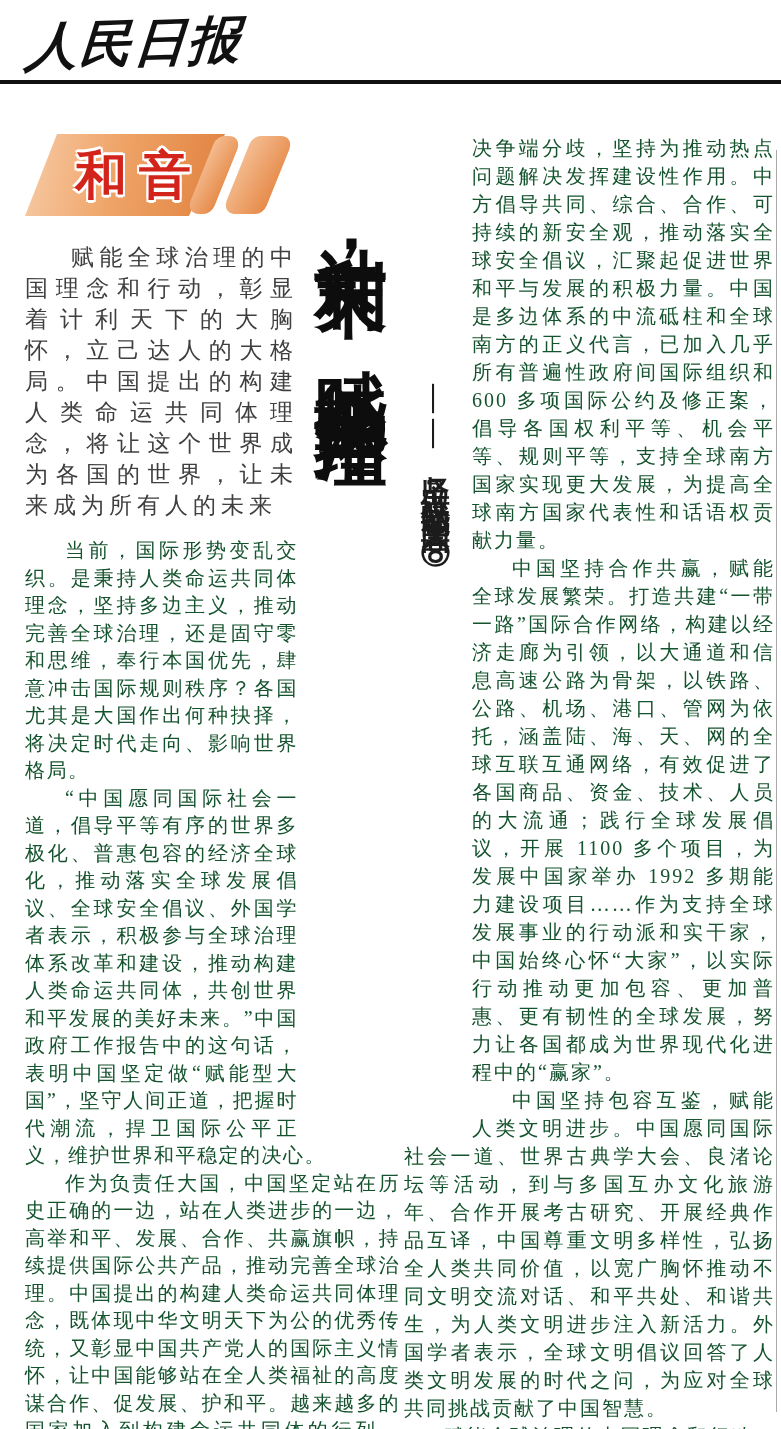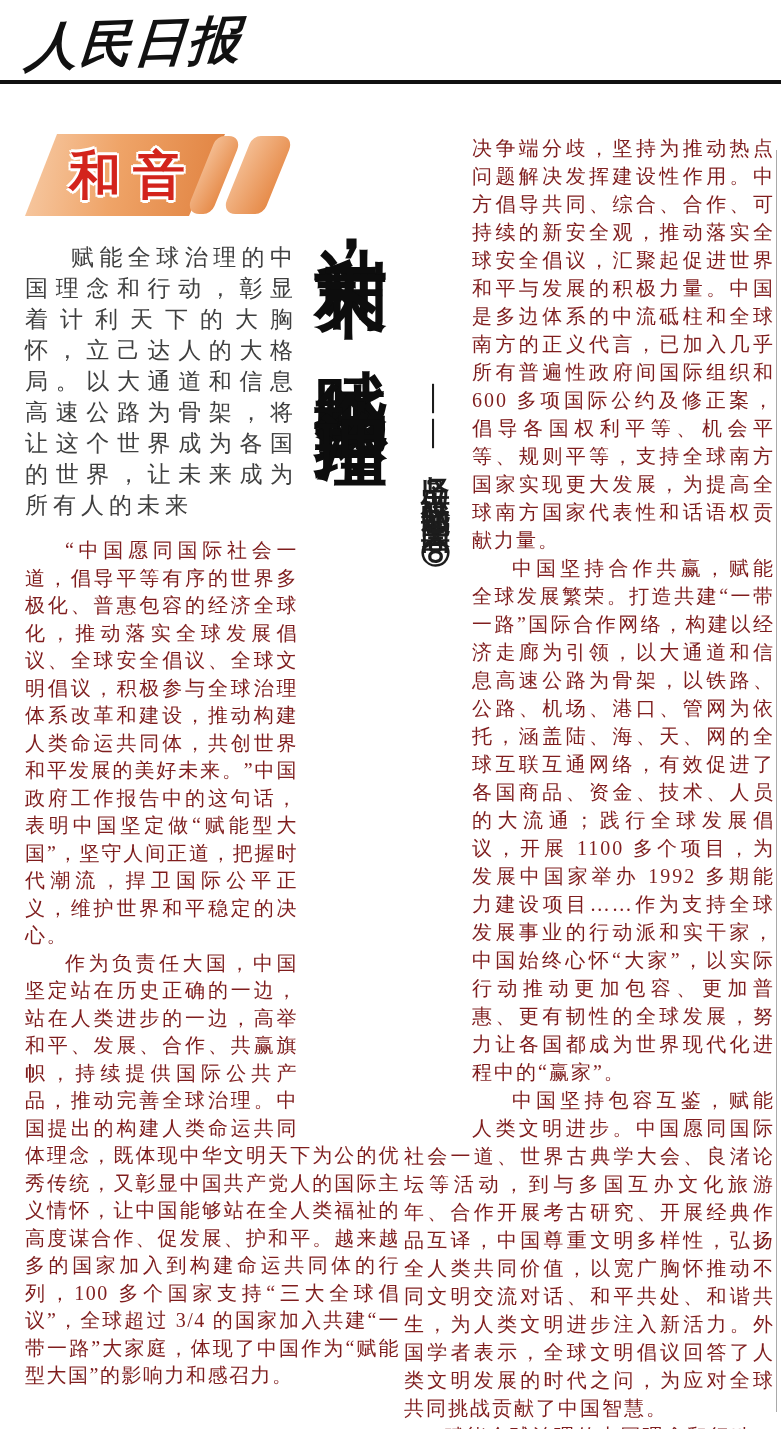--- a/index.html
+++ b/index.html
@@ -31,21 +31,21 @@
     clip-path:polygon(16% 0%, 100% 0%, 82% 100%, 0% 100%);
   }
   .badge-stripe {
     position:absolute; top:2px; height:78px; width:26px;
     background:linear-gradient(100deg,#f4bd92 0%,#e68a48 100%);
     transform:skewX(-22deg); border-radius:8px 14px 8px 14px;
   }
   .badge-stripe.s1 { left:176px; }
   .badge-stripe.s2 { left:212px; width:42px; }
   .badge-label {
-    position:absolute; left:44px; top:7px;
+    position:absolute; left:50px; top:7px;
     font-family:"Liberation Sans", sans-serif; font-weight:900;
     font-size:52px; letter-spacing:12px; color:#d3241c; line-height:68px;
     text-shadow:-2px -2px 0 #fff, 2px -2px 0 #fff, -2px 2px 0 #fff, 2px 2px 0 #fff, 0 3px 0 #fff, 0 -3px 0 #fff;
   }
 
   
   .headline-strip {
     float:right; width:96px; height:992px; margin-left:6px; position:relative;
   }
   .headline-vertical {
@@ -65,21 +65,21 @@
   }
 
   
   .intro {
     font-family:"Liberation Sans", sans-serif;
     font-size:23px; line-height:31px; letter-spacing:5px;
     color:#3f3f3f; text-align:justify; text-indent:2em; margin-bottom:16px;
   }
   .body-par {
     font-size:20px; line-height:27.5px; letter-spacing:1.5px;
-    color:#7f1d1d; text-align:justify; text-indent:2em;
+    color:#14532d; text-align:justify; text-indent:2em;
   }
   .body-par.no-indent { text-indent:0; }
   .col-right .body-par { font-size:20px; line-height:28px; letter-spacing:2px; }
 
   
   .edge-rule { position:absolute; left:776px; top:150px; width:1px; height:1262px; background:#a9a9a9; }
 </style>
 </head>
 <body>
 
@@ -96,23 +96,24 @@
       <h1 class="headline-vertical">计利天下，赋能全球治理</h1>
     </aside>
 
     <div class="heyin-badge">
       <div class="badge-main"></div>
       <div class="badge-stripe s1"></div>
       <div class="badge-stripe s2"></div>
       <div class="badge-label">和音</div>
     </div>
 
-    <p class="intro">赋能全球治理的中国理念和行动，彰显着计利天下的大胸怀，立己达人的大格局。以大通道和信息高速公路为骨架，将让这个世界成为各国的世界，让未来成为所有人的未来</p>
+    <p class="intro">赋能全球治理的中国理念和行动，彰显着计利天下的大胸怀，立己达人的大格局。中国提出的构建人类命运共同体理念，将让这个世界成为各国的世界，让未来成为所有人的未来</p>
 
-    <p class="body-par">“中国愿同国际社会一道，倡导平等有序的世界多极化、普惠包容的经济全球化，推动落实全球发展倡议、全球安全倡议、全球文明倡议，积极参与全球治理体系改革和建设，推动构建人类命运共同体，共创世界和平发展的美好未来。”中国政府工作报告中的这句话，表明中国坚定做“赋能型大国”，坚守人间正道，把握时代潮流，捍卫国际公平正义，维护世界和平稳定的决心。</p>
+    <p class="body-par">当前，国际形势变乱交织。是秉持人类命运共同体理念，坚持多边主义，推动完善全球治理，还是固守零和思维，奉行本国优先，肆意冲击国际规则秩序？各国尤其是大国作出何种抉择，将决定时代走向、影响世界格局。</p>
+    <p class="body-par">“中国愿同国际社会一道，倡导平等有序的世界多极化、普惠包容的经济全球化，推动落实全球发展倡议、全球安全倡议、外国学者表示，积极参与全球治理体系改革和建设，推动构建人类命运共同体，共创世界和平发展的美好未来。”中国政府工作报告中的这句话，表明中国坚定做“赋能型大国”，坚守人间正道，把握时代潮流，捍卫国际公平正义，维护世界和平稳定的决心。</p>
     <p class="body-par">作为负责任大国，中国坚定站在历史正确的一边，站在人类进步的一边，高举和平、发展、合作、共赢旗帜，持续提供国际公共产品，推动完善全球治理。中国提出的构建人类命运共同体理念，既体现中华文明天下为公的优秀传统，又彰显中国共产党人的国际主义情怀，让中国能够站在全人类福祉的高度谋合作、促发展、护和平。越来越多的国家加入到构建命运共同体的行列，100 多个国家支持“三大全球倡议”，全球超过 3/4 的国家加入共建“一带一路”大家庭，体现了中国作为“赋能型大国”的影响力和感召力。</p>
 
   </section>
 
   <section class="col-right">
 
     <aside class="subtitle-strip">
       <h2 class="subtitle-vertical">——坚定做『赋能型大国』⑧</h2>
     </aside>
 

